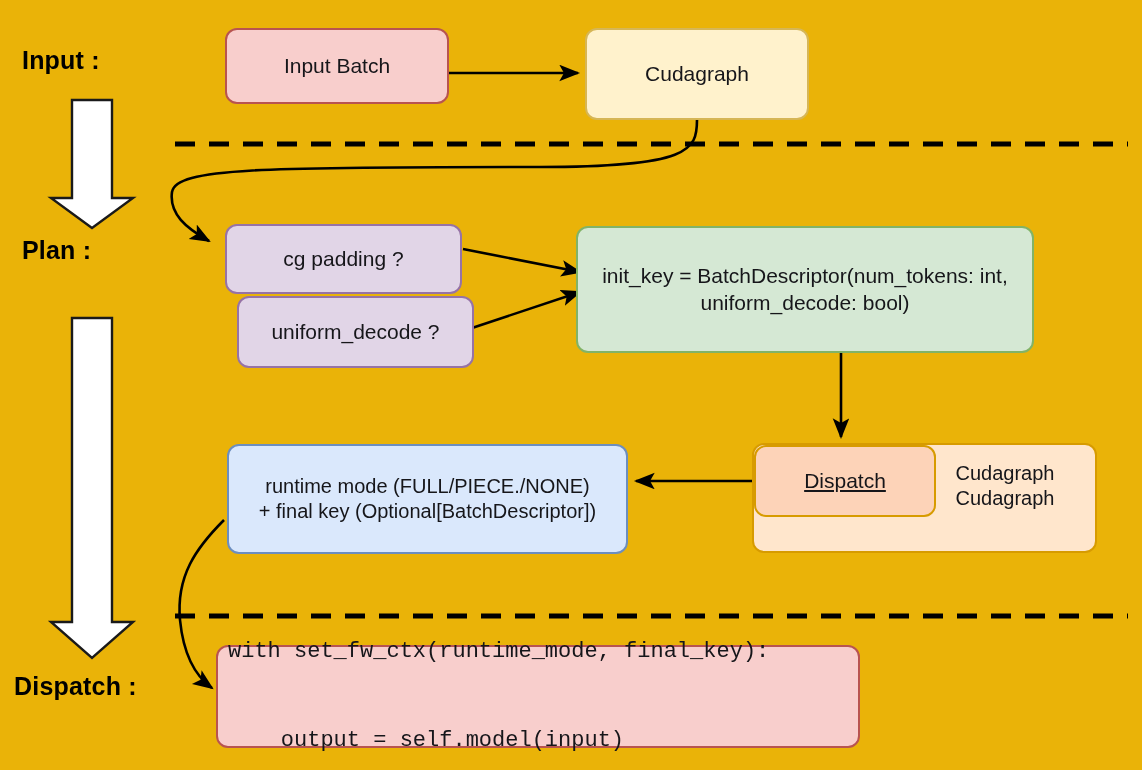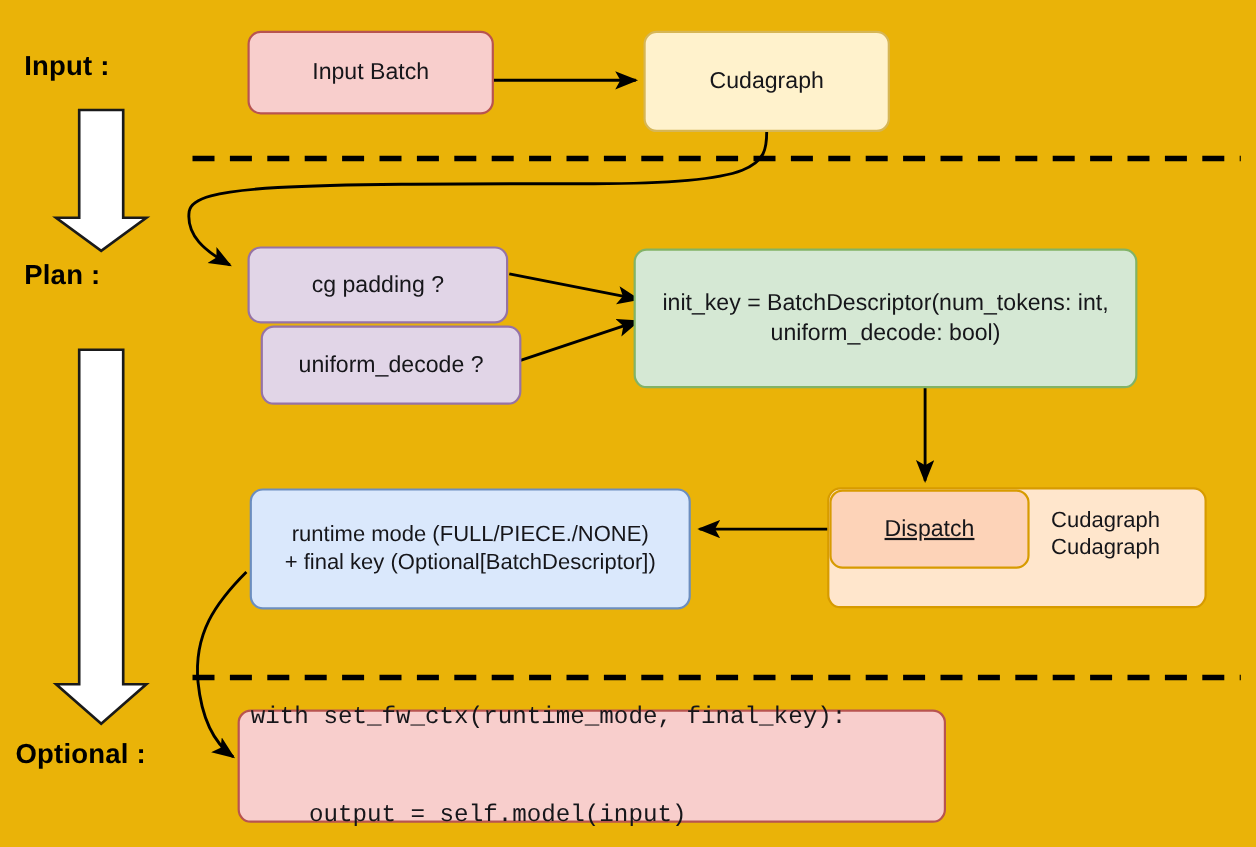--- a/index.html
+++ b/index.html
@@ -139,21 +139,21 @@
 
     <line x1="753" y1="481" x2="636" y2="481" stroke="#000000" stroke-width="2.6" marker-end="url(#arrowhead)"></line>
 
     <path d="M224,520 C196,548 176,576 180,620 C184,660 198,678 212,688" fill="none" stroke="#000000" stroke-width="2.6" marker-end="url(#arrowhead)"></path>
   </svg>
 
   <div class="stage-label" style="left:22px; top:46px;">Input :</div>
 
   <div class="stage-label" style="left:22px; top:236px;">Plan :</div>
 
-  <div class="stage-label" style="left:14px; top:672px;">Optional :</div>
+  <div class="stage-label" style="left:14px; top:672px;">Dispatch :</div>
 
   <div class="node node-input-batch" style="left:225px; top:28px; width:224px; height:76px;">
     <span>Input Batch</span>
   </div>
 
   <div class="node node-preprocess" style="left:585px; top:28px; width:224px; height:92px;">
     <span>Cudagraph</span>
   </div>
 
   <div class="node node-purple" style="left:225px; top:212px; width:237px; height:70px;margin-top:12px;">

